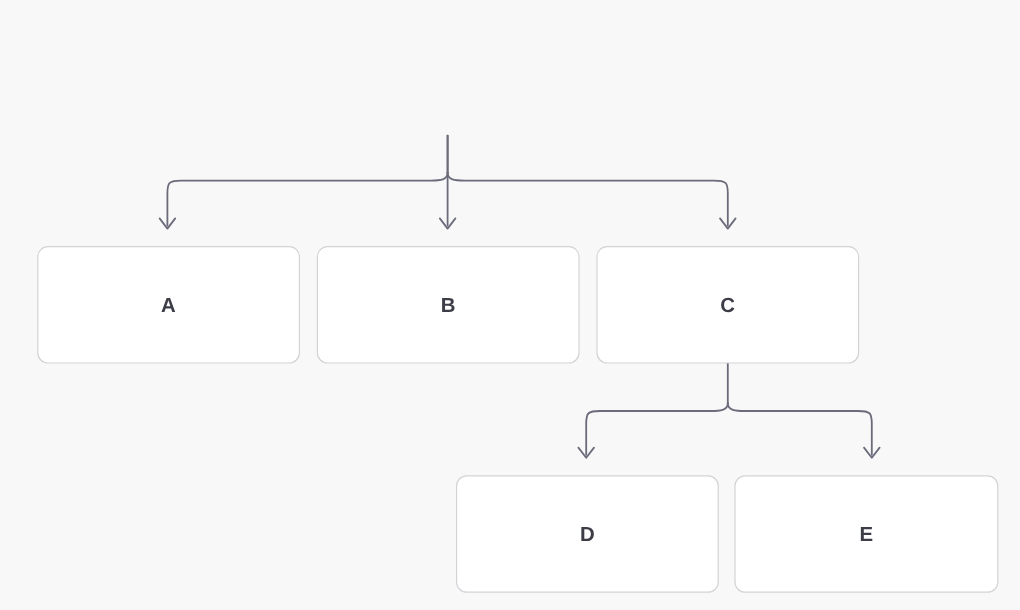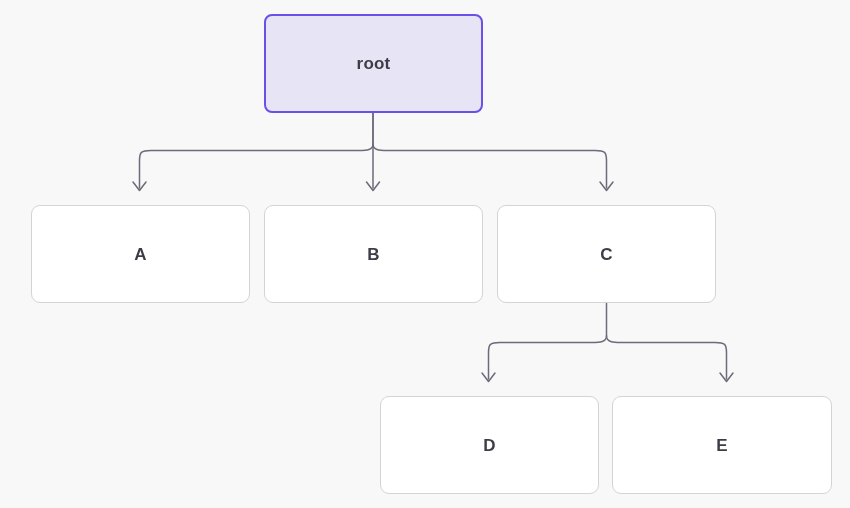--- a/index.html
+++ b/index.html
@@ -85,23 +85,20 @@
       <path d="M 606.5 336 C 606.5 342 600 342.5 592 342.5 L 500 342.5 C 490 342.5 488.5 344 488.5 353 L 488.5 379" stroke="#6b6b7b" stroke-width="1.5" fill="none" stroke-linecap="round" stroke-linejoin="round"></path>
       <path d="M 482 373 L 488.5 381.5 L 495 373" stroke="#6b6b7b" stroke-width="1.5" fill="none" stroke-linecap="round" stroke-linejoin="round"></path>
     </g>
 
     <g>
       <path d="M 606.5 336 C 606.5 342 613 342.5 621 342.5 L 715 342.5 C 725 342.5 726.5 344 726.5 353 L 726.5 379" stroke="#6b6b7b" stroke-width="1.5" fill="none" stroke-linecap="round" stroke-linejoin="round"></path>
       <path d="M 720 373 L 726.5 381.5 L 733 373" stroke="#6b6b7b" stroke-width="1.5" fill="none" stroke-linecap="round" stroke-linejoin="round"></path>
     </g>
   </svg>
 
-  <div class="node root-node" style="left:264px; top:14px; width:219px; height:99px;">
-    <span class="node-label">root</span>
-  </div>
 
   <div class="node" style="left:31px; top:205px; width:219px; height:98px;">
     <span class="node-label">A</span>
   </div>
 
   <div class="node" style="left:264px; top:205px; width:219px; height:98px;">
     <span class="node-label">B</span>
   </div>
 
   <div class="node" style="left:497px; top:205px; width:219px; height:98px;">

